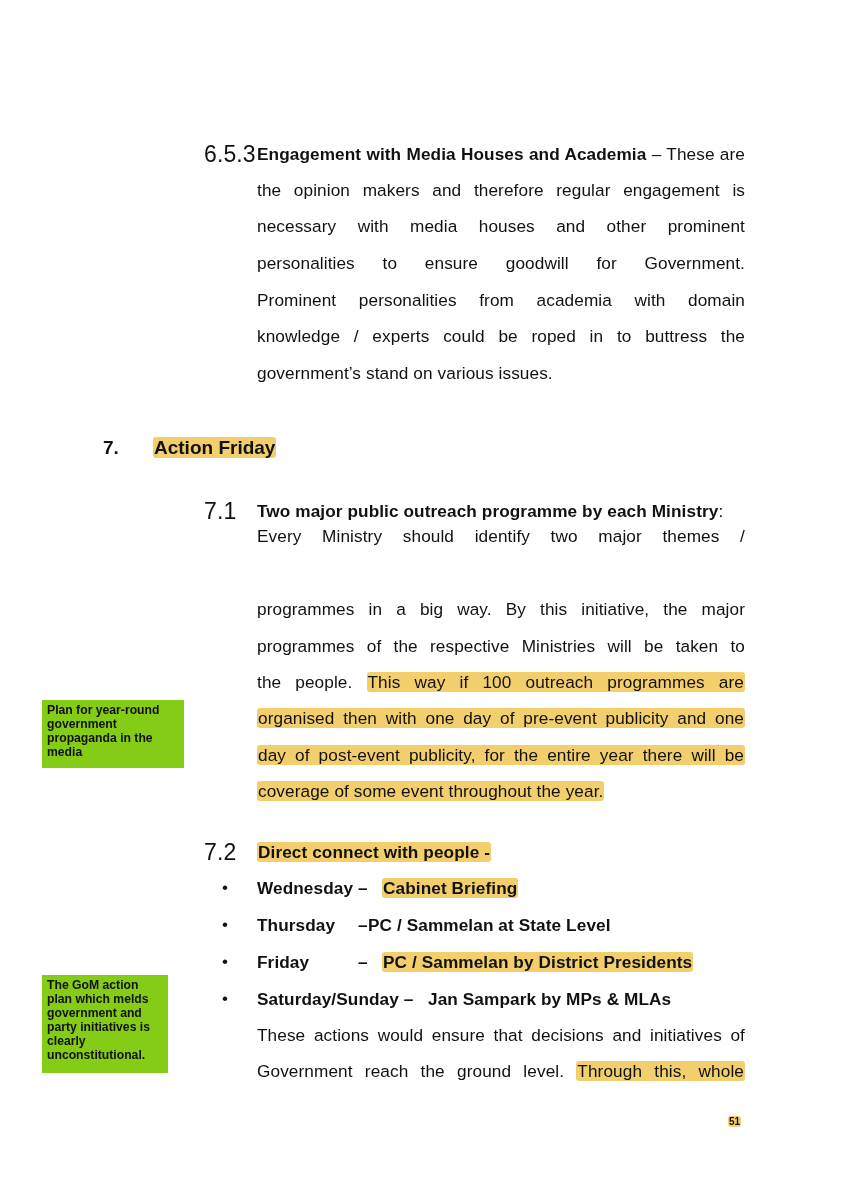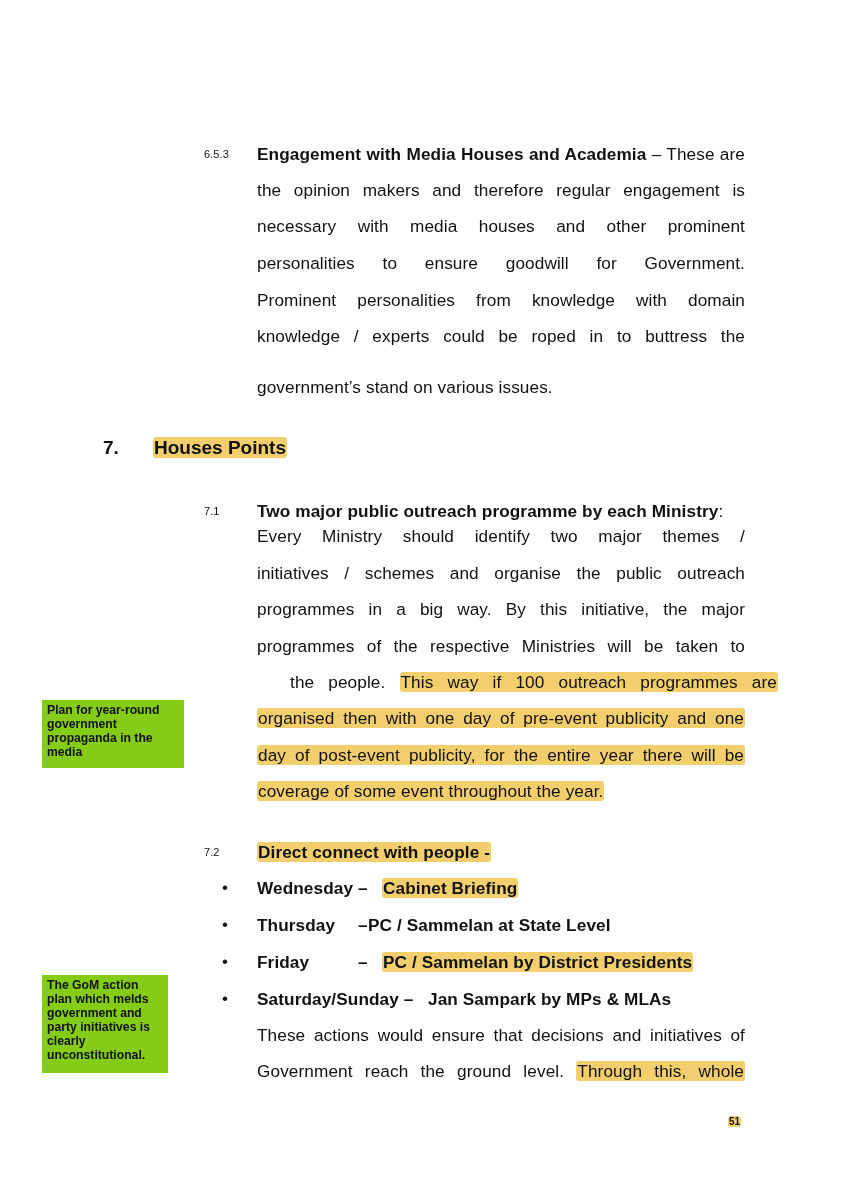--- a/index.html
+++ b/index.html
@@ -7,21 +7,21 @@
       width: 848px; height: 1200px; position: relative; overflow: hidden;
       font-family: "Liberation Sans", "DejaVu Sans", sans-serif;
       color: #111111;
     }
     .page { position: absolute; inset: 0; }
     .txt { font-size: 17.2px; letter-spacing: 0.1px; }
     .line { position: absolute; white-space: nowrap; line-height: 22px; }
     .just { text-align: justify; text-align-last: justify; white-space: normal; }
     .b { font-weight: bold; }
     .hl { background: #f2cf6c; border-radius: 3px; padding: 0 1px; box-decoration-break: clone; -webkit-box-decoration-break: clone; }
-    .num { position: absolute; font-size: 11px; line-height: 22px; }
+    .num { position: absolute; font-size: 23px; line-height: 22px; }
     .heading-num { position: absolute; font-size: 19px; font-weight: bold; line-height: 24px; }
     .heading { position: absolute; font-size: 19px; font-weight: bold; line-height: 24px; }
     .bullet { position: absolute; font-size: 17px; line-height: 22px; }
     .note {
       position: absolute; background: #84cc16;
       font-family: "Liberation Sans", sans-serif; font-weight: bold;
       font-size: 12.2px; line-height: 14px; color: #111; padding: 3px 5px 3px 5px;
       box-sizing: border-box;
     }
     .pageno { position: absolute; font-size: 10px; font-weight: bold; line-height: 16px; }
@@ -31,34 +31,33 @@
 
 <div class="page">
 
   <div class="num txt" style="left:204px; top:143px;">6.5.3</div>
   <div class="line txt" style="left:257px; top:143px; width:488px;">
     <div class="just" style="width:488px;"><span class="b">Engagement with Media Houses and Academia</span><span> – These are</span></div>
   </div>
   <div class="line txt just" style="left:257px; top:179px; width:488px;">the opinion makers and therefore regular engagement is</div>
   <div class="line txt just" style="left:257px; top:215px; width:488px;">necessary with media houses and other prominent</div>
   <div class="line txt just" style="left:257px; top:252px; width:488px;">personalities to ensure goodwill for Government.</div>
-  <div class="line txt just" style="left:257px; top:289px; width:488px;">Prominent personalities from knowledge with domain</div>
+  <div class="line txt just" style="left:257px; top:289px; width:488px;">Prominent personalities from academia with domain</div>
   <div class="line txt just" style="left:257px; top:325px; width:488px;">knowledge / experts could be roped in to buttress the</div>
-  <div class="line txt" style="left:257px; top:376px;">government’s stand on various issues.</div>
+  <div class="line txt" style="left:257px; top:362px;">government’s stand on various issues.</div>
 
   <div class="heading-num" style="left:103px; top:436px;">7.</div>
-  <div class="heading" style="left:153px; top:436px;"><span class="hl">Houses Points</span></div>
+  <div class="heading" style="left:153px; top:436px;"><span class="hl">Action Friday</span></div>
 
   <div class="num txt" style="left:204px; top:500px;">7.1</div>
   <div class="line txt" style="left:257px; top:500px;"><span class="b">Two major public outreach programme by each Ministry</span><span>:</span></div>
   <div class="line txt just" style="left:257px; top:525px; width:488px;">Every Ministry should identify two major themes /</div>
-  <div class="line txt just" style="left:257px; top:562px; width:488px;">initiatives / schemes and organise the public outreach</div>
   <div class="line txt just" style="left:257px; top:598px; width:488px;">programmes in a big way.  By this initiative, the major</div>
   <div class="line txt just" style="left:257px; top:635px; width:488px;">programmes of the respective Ministries will be taken to</div>
-  <div class="line txt" style="left:257px; top:671px; width:488px;margin-left:33px;">
+  <div class="line txt" style="left:257px; top:671px; width:488px;">
     <div class="just" style="width:488px;"><span>the people.  </span><span class="hl">This way if 100 outreach programmes are</span></div>
   </div>
   <div class="line txt" style="left:257px; top:707px; width:488px;">
       <div class="just" style="width:488px;"><span class="hl">organised then with one day of pre-event publicity and one</span></div>
     </div>
   <div class="line txt" style="left:257px; top:744px; width:488px;">
       <div class="just" style="width:488px;"><span class="hl">day of post-event publicity, for the entire year there will be</span></div>
     </div>
   <div class="line txt" style="left:257px; top:780px;"><span class="hl">coverage of some event throughout the year.</span></div>
 

